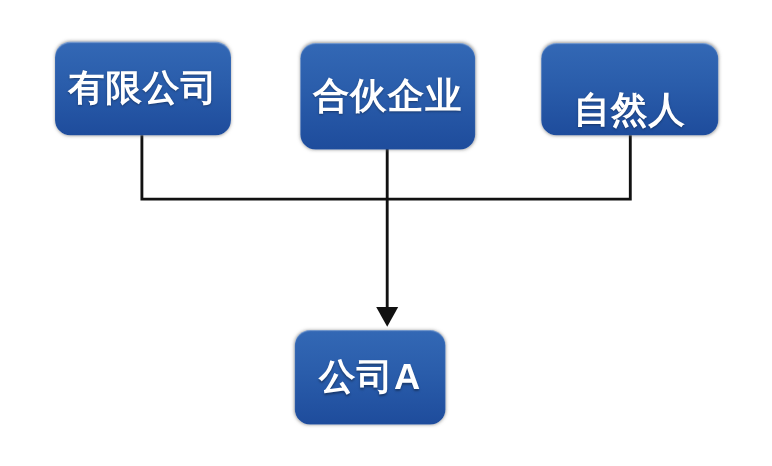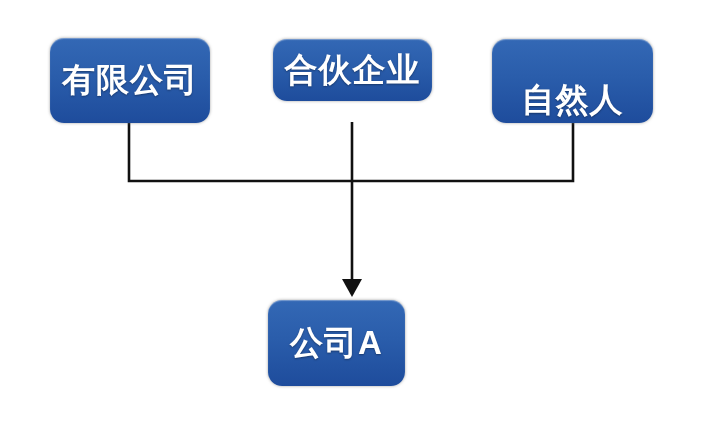--- a/index.html
+++ b/index.html
@@ -33,21 +33,21 @@
     border-radius: 14px;
     box-shadow: 0 0 3px rgba(110,110,110,0.65), inset 0 1px 1px rgba(255,255,255,0.35);
     color: #ffffff;
     font-size: 33px;
     font-weight: bold;
     letter-spacing: 1px;
     text-shadow: 0 1px 2px rgba(0,0,0,0.35);
     box-sizing: border-box;
   }
   .node-limited   { left: 50px;  top: 38px;  width: 160px; height: 85px; }
-  .node-partner   { left: 273px; top: 39px;  width: 159px; height: 62px; }
+  .node-partner   { left: 273px; top: 39px;  width: 159px; height: 97px; }
   .node-natural   { left: 492px; top: 39px;  width: 161px; height: 84px; align-items: flex-end; }
   .node-company-a { left: 268px; top: 300px; width: 137px; height: 86px; }
   .node-label { white-space: nowrap; }
 </style>
 </head>
 <body>
 
 <div class="canvas">
 
   <svg class="connectors" viewBox="0 0 702 424" xmlns="http://www.w3.org/2000/svg">

